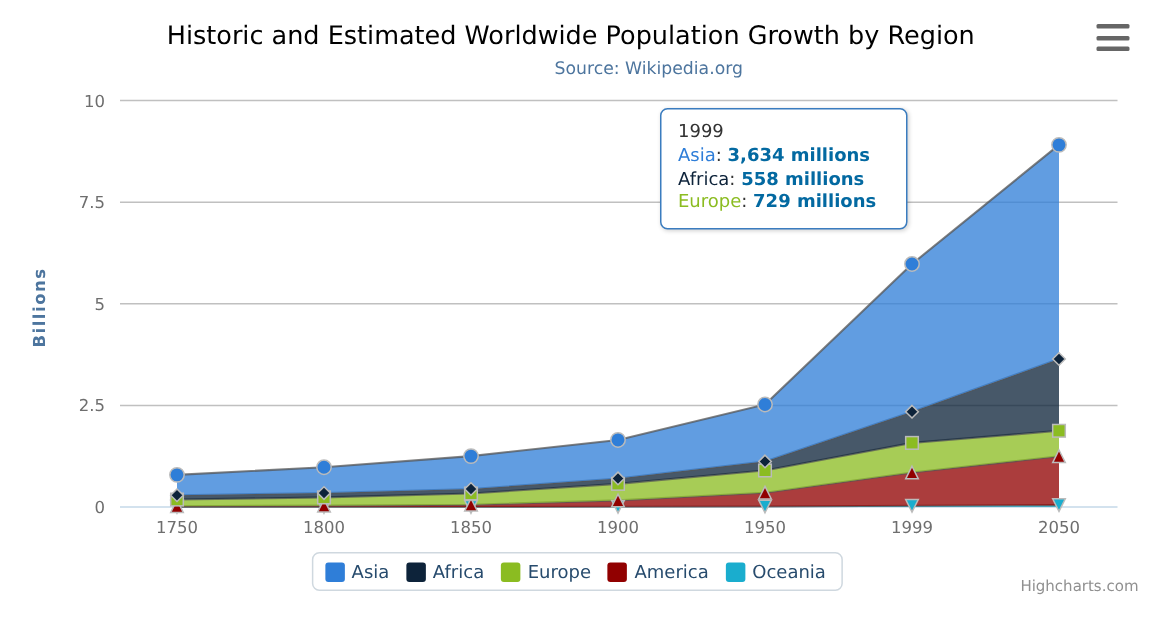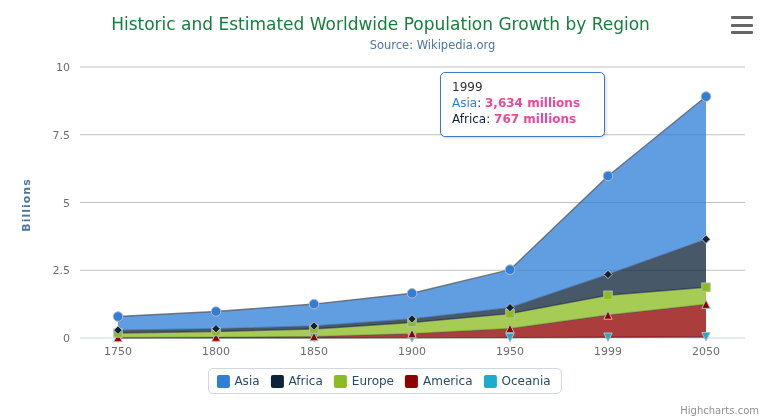--- a/index.html
+++ b/index.html
@@ -7,21 +7,21 @@
     width:769px;height:416px;
     background:#ffffff;
     font-family:"DejaVu Sans", sans-serif;
     overflow:hidden;
     position:relative;
   }
   #chart-root{position:absolute;left:0;top:0;width:769px;height:416px;}
 
   .title{
     position:absolute;left:0;top:14px;width:761px;text-align:center;
-    font-size:17px;color:#15803d;font-family:"DejaVu Sans", sans-serif;
+    font-size:17px;color:#000000;font-family:"DejaVu Sans", sans-serif;
     letter-spacing:0px;
   }
   .subtitle{
     position:absolute;left:0;top:38px;width:769px;text-align:center;
     font-size:11.5px;color:#4d759e;padding-left:48px;
   }
 
   
   .export-btn{
     position:absolute;right:16px;top:16px;width:22px;height:18px;
@@ -49,24 +49,24 @@
   
   .tooltip{
     position:absolute;left:440px;top:72px;
     background:#ffffff;border:1px solid #3a7cbf;border-radius:5px;
     padding:7px 12px 9px 11px;box-shadow:1px 1px 3px rgba(0,0,0,0.18);
     min-width:140px;
   }
   .tt-header{font-size:12px;color:#333;margin-bottom:2px;}
   .tt-row{font-size:12px;color:#333;line-height:15.5px;white-space:nowrap;}
   .tt-name{font-weight:normal;}
-  .tt-val{font-weight:bold;color:#ec4899;}
+  .tt-val{font-weight:bold;color:#0369a1;}
 
   .credits{
-    position:absolute;right:10px;bottom:0;font-size:10px;color:#909090;
+    position:absolute;right:10px;bottom:19px;font-size:10px;color:#909090;
   }
 </style>
 </head>
 <body>
 
 <div id="chart-root">
 
   <div class="title">Historic and Estimated Worldwide Population Growth by Region</div>
   <div class="subtitle">Source: Wikipedia.org</div>
 
@@ -149,21 +149,22 @@
         <text x="608" y="355" text-anchor="middle" class="axis-label">1999</text>
         <text x="706" y="355" text-anchor="middle" class="axis-label">2050</text>
       </g>
     <text class="yaxis-title" id="ytitle" transform="translate(30,205) rotate(-90)" text-anchor="middle">Billions</text>
   </svg>
 
   <div class="tooltip">
     <div class="tt-header">1999</div>
     <div id="tt-rows">
         <div class="tt-row"><span class="tt-name" style="color: rgb(47, 126, 216);">Asia</span><span>: </span><span class="tt-val">3,634 millions</span></div>
-        <div class="tt-row"><span class="tt-name" style="color: rgb(13, 35, 58);">Africa</span><span>: </span><span class="tt-val">767 millions</span></div>
+        <div class="tt-row"><span class="tt-name" style="color: rgb(13, 35, 58);">Africa</span><span>: </span><span class="tt-val">558 millions</span></div>
+        <div class="tt-row"><span class="tt-name" style="color: rgb(139, 188, 33);">Europe</span><span>: </span><span class="tt-val">729 millions</span></div>
       </div>
   </div>
 
   <div class="legend">
     <div class="legend-item">
       <span class="legend-swatch" style="background: rgb(47, 126, 216);"></span>
       <span class="legend-text">Asia</span>
     </div>
     <div class="legend-item">
       <span class="legend-swatch" style="background: rgb(13, 35, 58);"></span>

